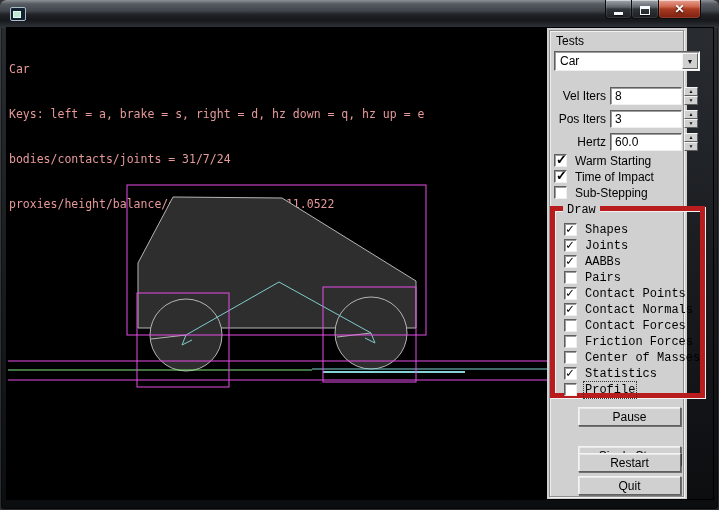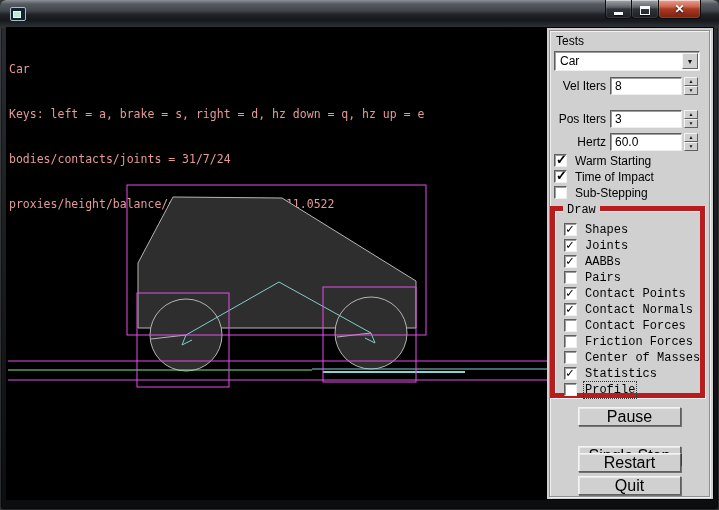--- a/index.html
+++ b/index.html
@@ -59,21 +59,21 @@
   .canvas { position:relative; width:540px; height:471px; background:#000; overflow:hidden; }
   .info-text {
     position:absolute; left:2px; top:4px;
     font-family:"DejaVu Sans Mono", monospace; font-size:11.5px; line-height:15px;
     color:#e69999; white-space:pre;
   }
   .world { position:absolute; left:0; top:0; width:540px; height:471px; }
 
   
   .sidebar {
-    position:relative; width:166px; height:471px;
+    position:relative; width:140px; height:471px;
     background:#d0d0d0; color:#000; font-size:12px;
   }
   .panel-edge {
     position:absolute; left:2px; top:2px; right:3px; bottom:2px;
     border:1px solid #8f8f8f;
     box-shadow: inset 1px 1px 0 #f2f2f2, 1px 1px 0 #f2f2f2;
     pointer-events:none;
   }
   .tests-label { position:absolute; left:9px; top:6px; }
 
@@ -86,21 +86,21 @@
   .dropdown { position:absolute; left:7px; top:23px; width:146px; height:20px; }
   .dropdown-value { position:absolute; left:5px; top:2px; font-size:12px; }
   .dropdown-btn {
     position:absolute; right:1px; top:1px; width:16px; height:16px;
     background:#d0d0d0; border:1px solid; border-color:#f4f4f4 #5f5f5f #5f5f5f #f4f4f4;
     display:flex; align-items:center; justify-content:center;
     font-size:7px; color:#111;
   }
 
   .spin-row { position:absolute; left:0; height:18px; width:160px; }
-  .spin-row.r0 { top:49px; } .spin-row.r1 { top:82px; } .spin-row.r2 { top:105px; }
+  .spin-row.r0 { top:59px; } .spin-row.r1 { top:82px; } .spin-row.r2 { top:105px; }
   .spin-label { position:absolute; left:0; top:2px; width:59px; text-align:right; }
   .spin-box { position:absolute; left:63px; top:0; width:72px; height:18px; padding:1px 0 0 4px; font-size:12px; }
   .spinner { position:absolute; left:137px; top:0; width:14px; height:18px; display:flex; flex-direction:column; }
   .spin-up, .spin-down {
     flex:1; background:#d0d0d0; border:1px solid; border-color:#f4f4f4 #5f5f5f #5f5f5f #f4f4f4;
     font-size:5px; line-height:7px; text-align:center; color:#111; overflow:hidden;
   }
 
   .cb-row { position:absolute; display:flex; align-items:flex-start; gap:8px; height:14px; }
   .cb {
@@ -128,21 +128,21 @@
   .draw-title { position:absolute; left:8px; top:-8px; background:#d0d0d0; padding:0 4px; }
   .draw-row { left:9px; }
   .d0{top:12px;} .d1{top:28px;} .d2{top:44px;} .d3{top:60px;} .d4{top:76px;}
   .d5{top:92px;} .d6{top:108px;} .d7{top:124px;} .d8{top:140px;} .d9{top:156px;} .d10{top:172px;}
 
   .push-btn {
     position:absolute; left:31px; width:103px; height:19px;
     background:#d0d0d0; border:1px solid; border-color:#f4f4f4 #5f5f5f #5f5f5f #f4f4f4;
     box-shadow: 1px 1px 0 rgba(0,0,0,0.45), inset 1px 1px 0 #e9e9e9;
     display:flex; align-items:center; justify-content:center;
-    font-size:16px; color:#000; cursor:default;
+    font-size:12px; color:#000; cursor:default;
   }
   .b0{top:379px;} .b1{top:402px;margin-top:16px;} .b2{top:425px;} .b3{top:448px;}
 </style>
 </head>
 <body>
 
 <div class="window">
 
   <div class="titlebar">
     <div class="app-icon"></div>

